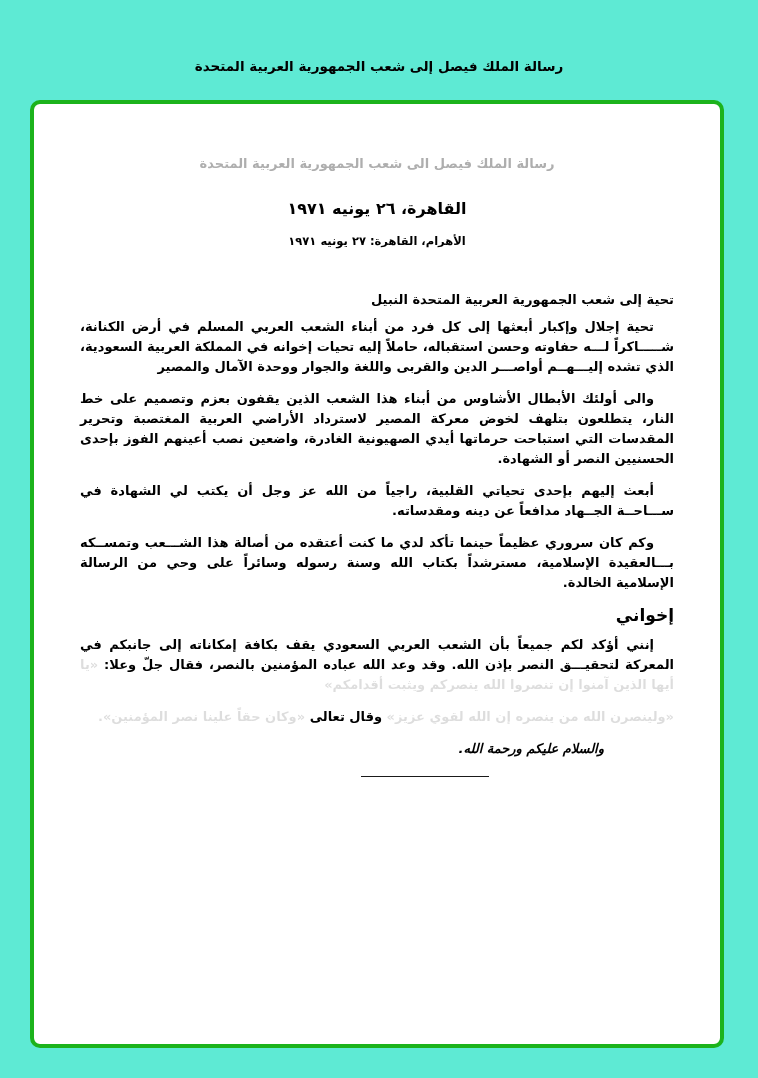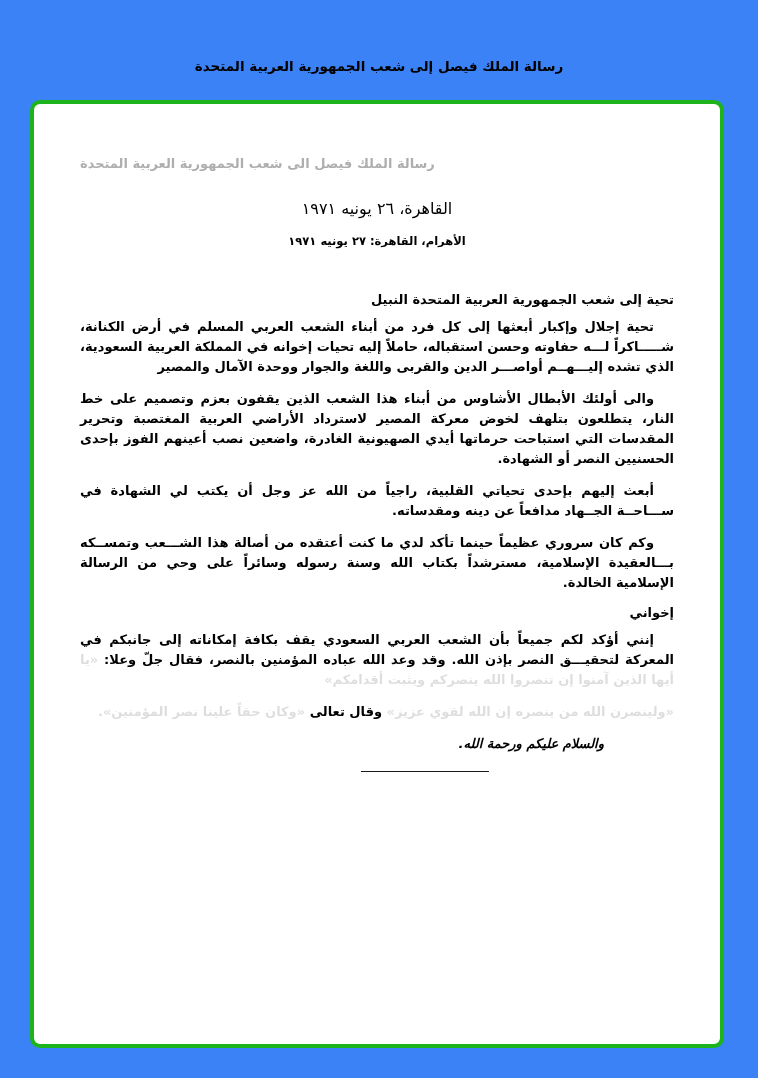--- a/index.html
+++ b/index.html
@@ -5,21 +5,21 @@
   html, body {
     margin: 0;
     padding: 0;
     background: #ffffff;
     font-family: "DejaVu Sans", sans-serif;
   }
   .page {
     position: relative;
     width: 758px;
     height: 1078px;
-    background: #3b82f6;
+    background: #5eead4;
     overflow: hidden;
   }
   .outer-title {
     margin: 0;
     padding-top: 58px;
     text-align: center;
     direction: rtl;
     font-size: 13.5px;
     font-weight: bold;
     color: #000;
@@ -32,31 +32,31 @@
     height: 948px;
     box-sizing: border-box;
     border: 4px solid #1cb31c;
     border-radius: 10px;
     padding: 38px 46px 0 46px;
     direction: rtl;
     background: #ffffff;
     overflow: hidden;
   }
   .faded-title {
-    text-align: left;
+    text-align: center;
     font-size: 13px;
     font-weight: bold;
     letter-spacing: 1.5px;
     color: #9b9b9b;
     opacity: 0.8;
     margin-top: 14px;
   }
   .dateline {
     text-align: center;
-    font-weight: normal;
+    font-weight: bold;
     font-size: 16px;
     letter-spacing: 1px;
     color: #000;
     margin-top: 28px;
   }
   .sourceline {
     text-align: center;
     font-weight: bold;
     font-size: 11.5px;
     color: #000;
@@ -73,21 +73,21 @@
     margin: 0 0 12px 0;
     font-size: 13px;
     font-weight: bold;
     line-height: 20px;
     text-align: justify;
     text-indent: 20px;
     color: #000;
   }
   .address-line {
     margin: 2px 0 10px 0;
-    font-size: 13px;
+    font-size: 17px;
     font-weight: bold;
     text-align: right;
     color: #000;
   }
   .faded {
     opacity: 0.13;
   }
   .faded-line {
     text-indent: 0;
   }

